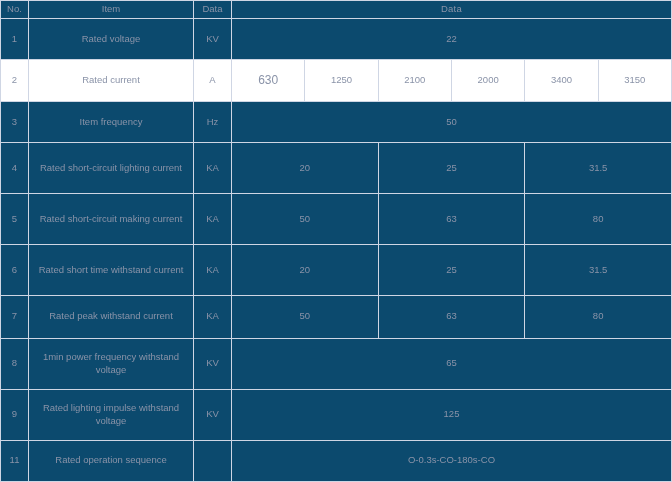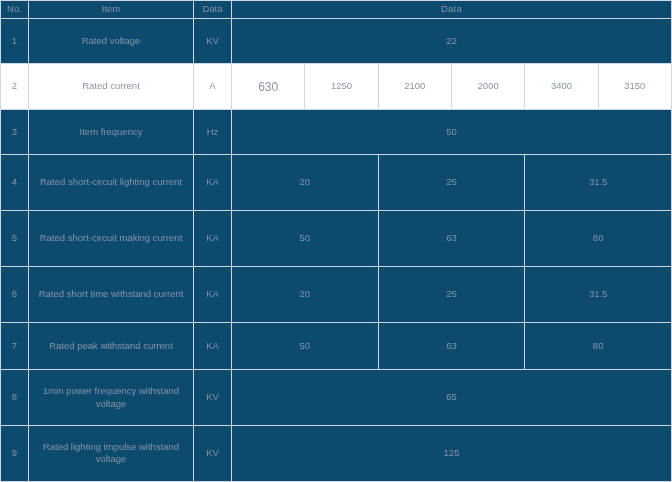--- a/index.html
+++ b/index.html
@@ -143,15 +143,21 @@
     </tr>
 
     <tr class="row-tall">
       <td class="tint">9</td>
       <td class="tint">Rated lighting impulse withstand voltage</td>
       <td class="tint dashed-l">KV</td>
       <td class="tint dashed-l" colspan="6">125</td>
     </tr>
 
 
+    <tr class="row-std">
+      <td class="tint">11</td>
+      <td class="tint">Rated operation sequence</td>
+      <td class="tint dashed-l"></td>
+      <td class="tint dashed-l" colspan="6">O-0.3s-CO-180s-CO</td>
+    </tr>
 
   </tbody>
 </table>
 
 </body></html>

